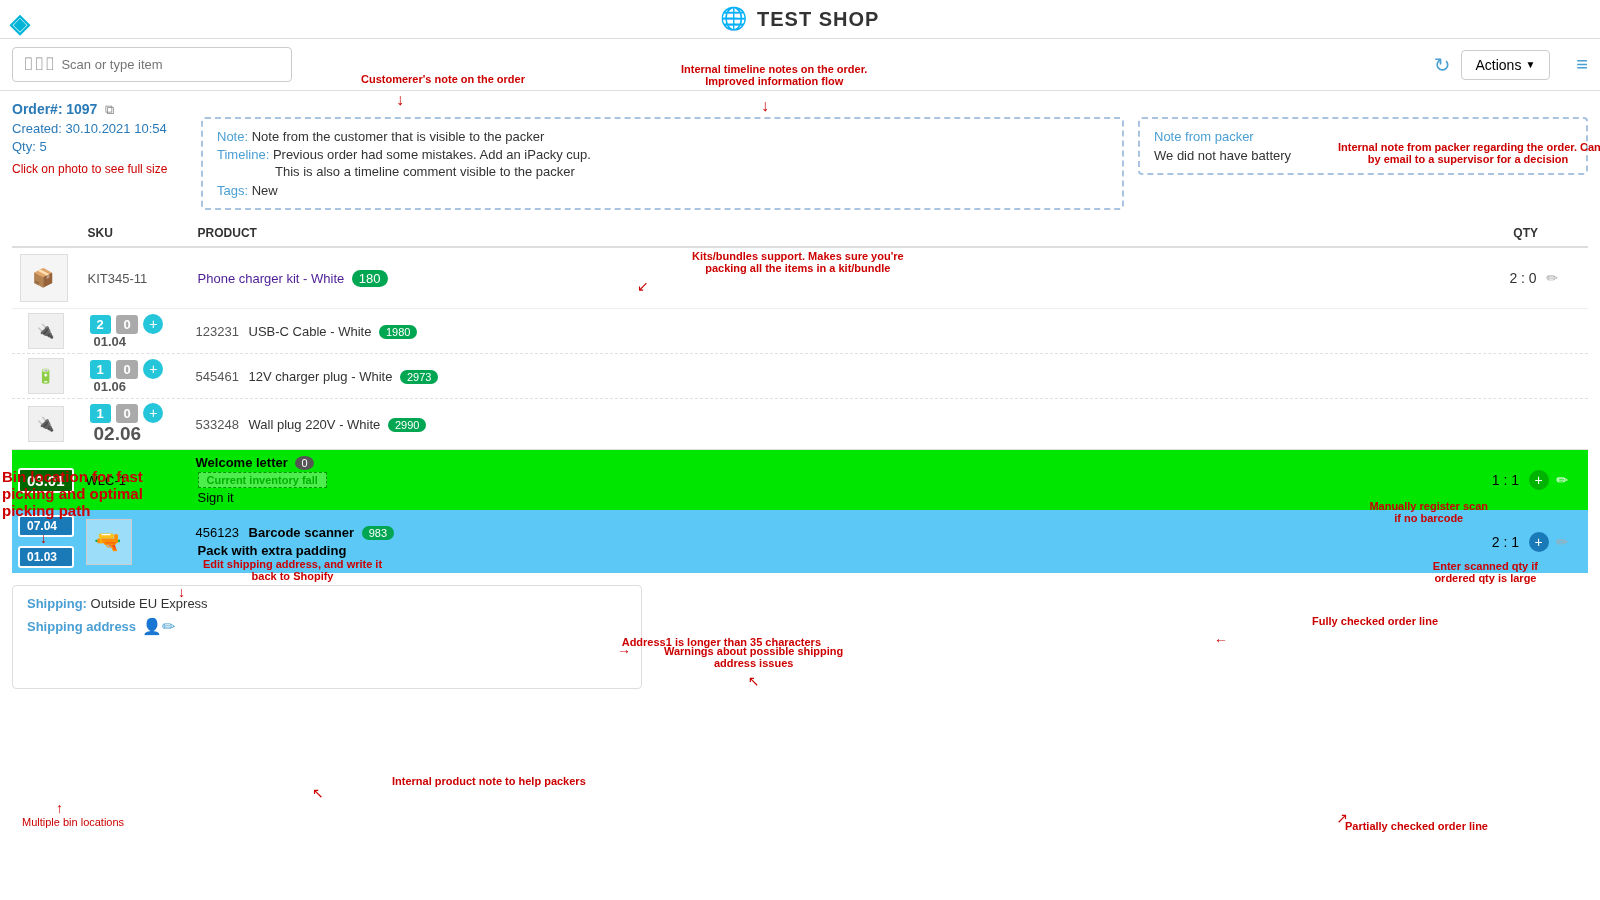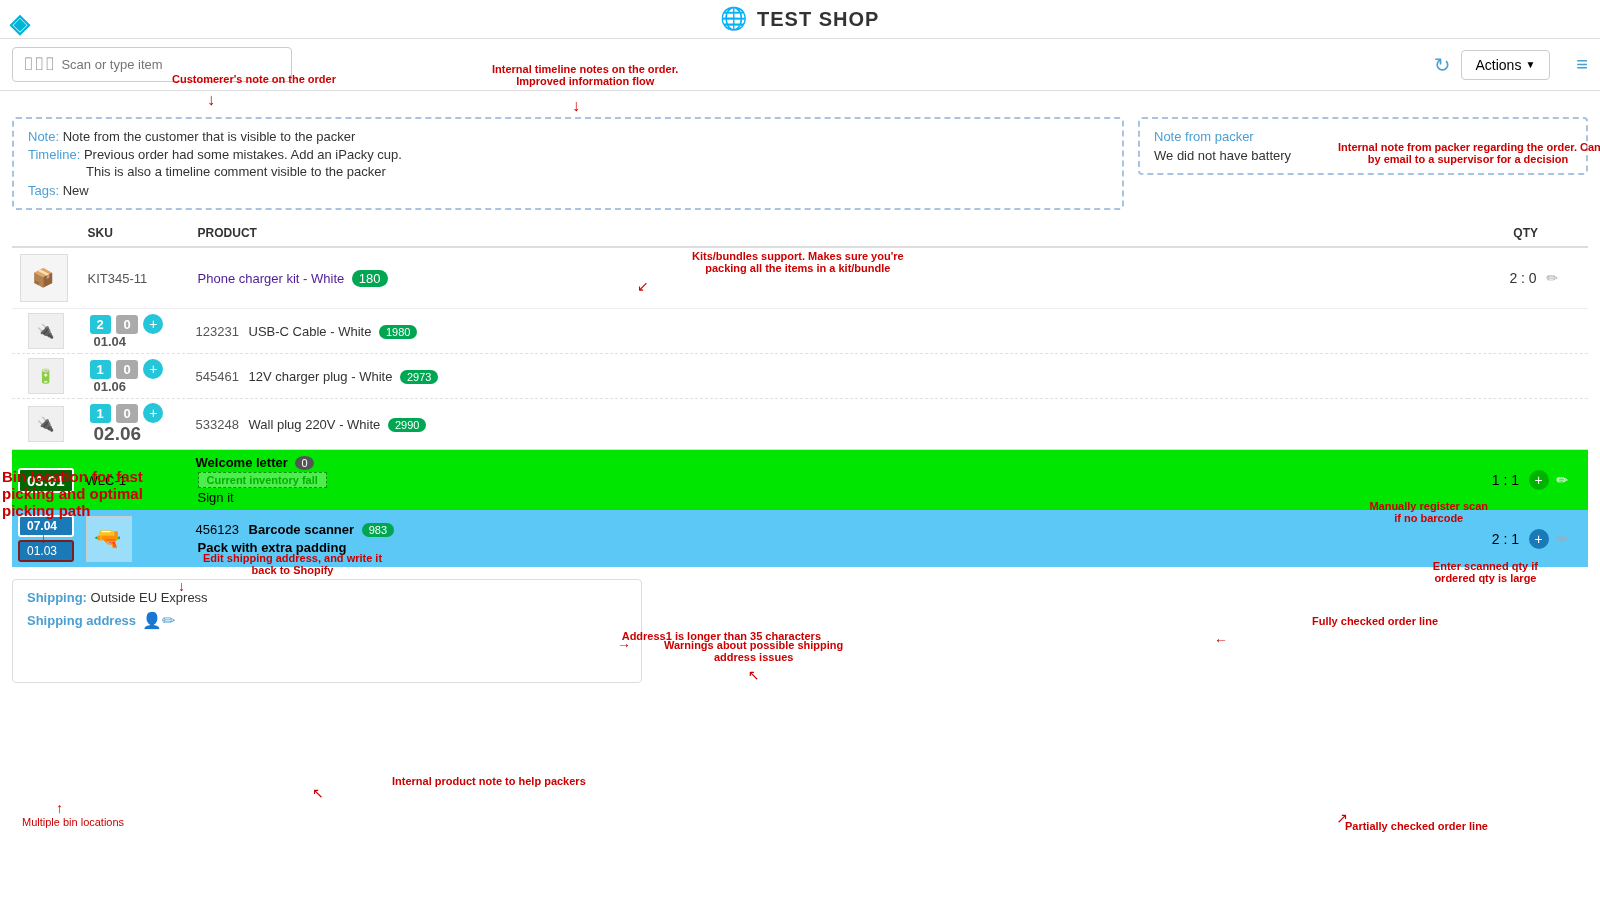--- a/index.html
+++ b/index.html
@@ -65,20 +65,36 @@
       <span>Actions</span>
       <span style="font-size:10px;">▼</span>
     </button>
     <span class="menu-icon" style="cursor:pointer;">≡</span>
   </div>
 
   <div class="main">
 
     <div style="display:flex; gap:14px; margin-bottom:10px; align-items:flex-start;">
 
+      <div style="min-width:175px;">
+        <div>
+          <span style="color:#2a7ab8; font-weight:bold; font-size:14px;">Order#:</span>
+          <span style="color:#2a7ab8; font-weight:bold; font-size:14px;">1097</span>
+          <span style="color:#888; margin-left:4px; cursor:pointer;">⧉</span>
+        </div>
+        <div style="margin-top:3px;">
+          <span style="color:#2a7ab8; font-size:13px;">Created:</span>
+          <span style="color:#2a7ab8; font-size:13px;">30.10.2021 10:54</span>
+        </div>
+        <div style="margin-top:3px;">
+          <span style="color:#2a7ab8; font-size:13px;">Qty:</span>
+          <span style="color:#2a7ab8; font-size:13px;">5</span>
+        </div>
+        <div style="color:#c00; font-size:12px; cursor:pointer; margin-top:8px;">Click on photo to see full size</div>
+      </div>
 
       <div style="flex:1; position:relative;">
 
         <div style="position:absolute; top:-28px; left:160px; color:#c00; font-size:11px; font-weight:bold; white-space:nowrap;">Customerer's note on the order</div>
 
         <div style="position:absolute; top:-10px; left:195px; color:#c00; font-size:16px;">↓</div>
 
         <div style="position:absolute; top:-38px; left:480px; color:#c00; font-size:11px; font-weight:bold; text-align:center; white-space:nowrap;">Internal timeline notes on the order.<br>Improved information flow</div>
         <div style="position:absolute; top:-4px; left:560px; color:#c00; font-size:16px;">↓</div>
 
@@ -244,23 +260,23 @@
             </td>
             <td style="padding:5px 6px; text-align:right; padding-right:20px;">
               <span style="font-size:14px; color:#000;">1 : 1</span>
               <button style="background:#00b300; color:#fff; border:none; border-radius:50%; width:20px; height:20px; font-size:14px; cursor:pointer; display:inline-flex; align-items:center; justify-content:center; margin-left:6px;">+</button>
               <span style="color:#fff; margin-left:4px; cursor:pointer; font-size:14px;">✏</span>
             </td>
           </tr>
 
           <tr style="background:#5bc8f5;">
             <td style="padding:5px 6px; vertical-align:top;">
-              <div style="display:flex; flex-direction:column; gap:3px;">
+              <div style="display:flex; flex-direction:column; gap:9px;">
                 <span style="display:inline-block; background:#1a7ab8; color:#fff; border:2px solid #fff; border-radius:3px; padding:2px 7px; font-size:12px; font-weight:bold;">07.04</span>
-                <span style="display:inline-block; background:#1a7ab8; color:#fff; border:2px solid #7f1d1d; border-radius:3px; padding:2px 7px; font-size:12px; font-weight:normal;">01.03</span>
+                <span style="display:inline-block; background:#1a7ab8; color:#fff; border:2px solid #ffffff; border-radius:3px; padding:2px 7px; font-size:12px; font-weight:bold;">01.03</span>
               </div>
             </td>
             <td style="padding:5px 6px;">
               <div style="width:46px; height:46px; background:rgba(255,255,255,0.4); border:1px solid #ccc; display:flex; align-items:center; justify-content:center;">
                 <span style="font-size:22px;">🔫</span>
               </div>
             </td>
             <td style="padding:5px 6px;">
               <span style="color:#000; font-size:13px; margin-right:6px;">456123</span>
               <span style="color:#000; font-size:13px; font-weight:bold;">Barcode scanner</span>

